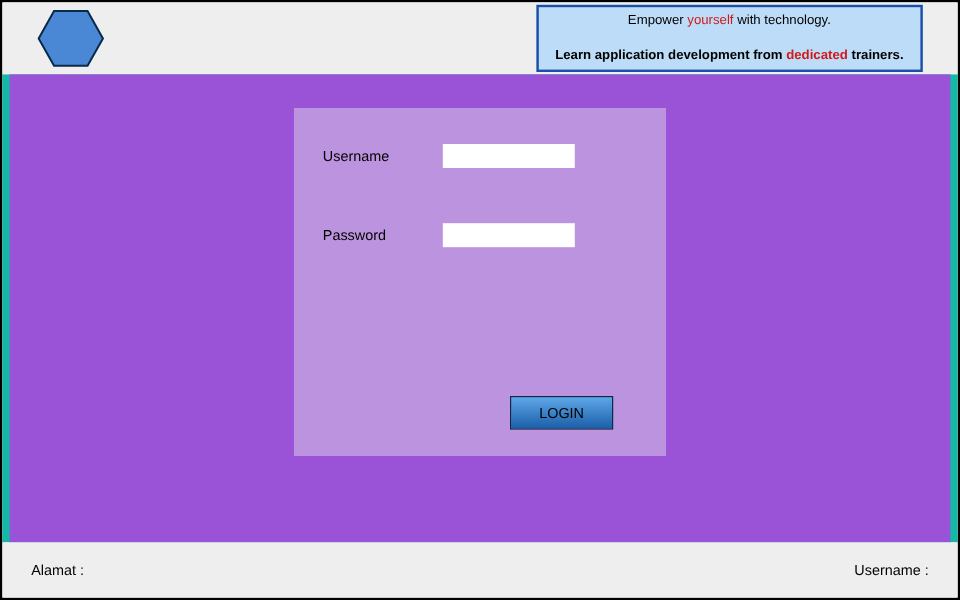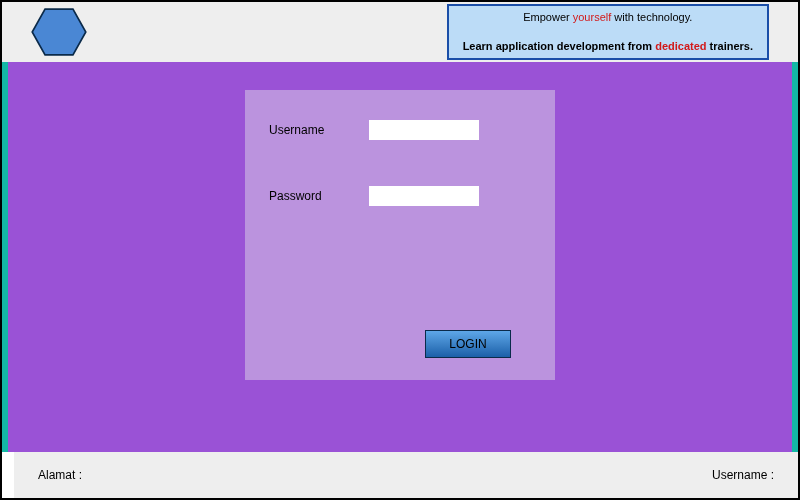--- a/index.html
+++ b/index.html
@@ -93,21 +93,20 @@
   cursor: pointer;
 }
 .footer {
   height: 46px;
   background: #eeeeee;
   display: flex;
   justify-content: space-between;
   align-items: center;
   padding: 13px 24px;
   font-size: 12px;
-  margin-left: 12px;
 }
 </style>
 </head>
 <body>
 
 <div class="outer">
   <div class="header">
     <svg class="hexagon" viewBox="0 0 100 86">
       <polygon points="25,2 75,2 98,43 75,84 25,84 2,43" fill="#4a87d4" stroke="#0a2a4a" stroke-width="3"></polygon>
     </svg>

